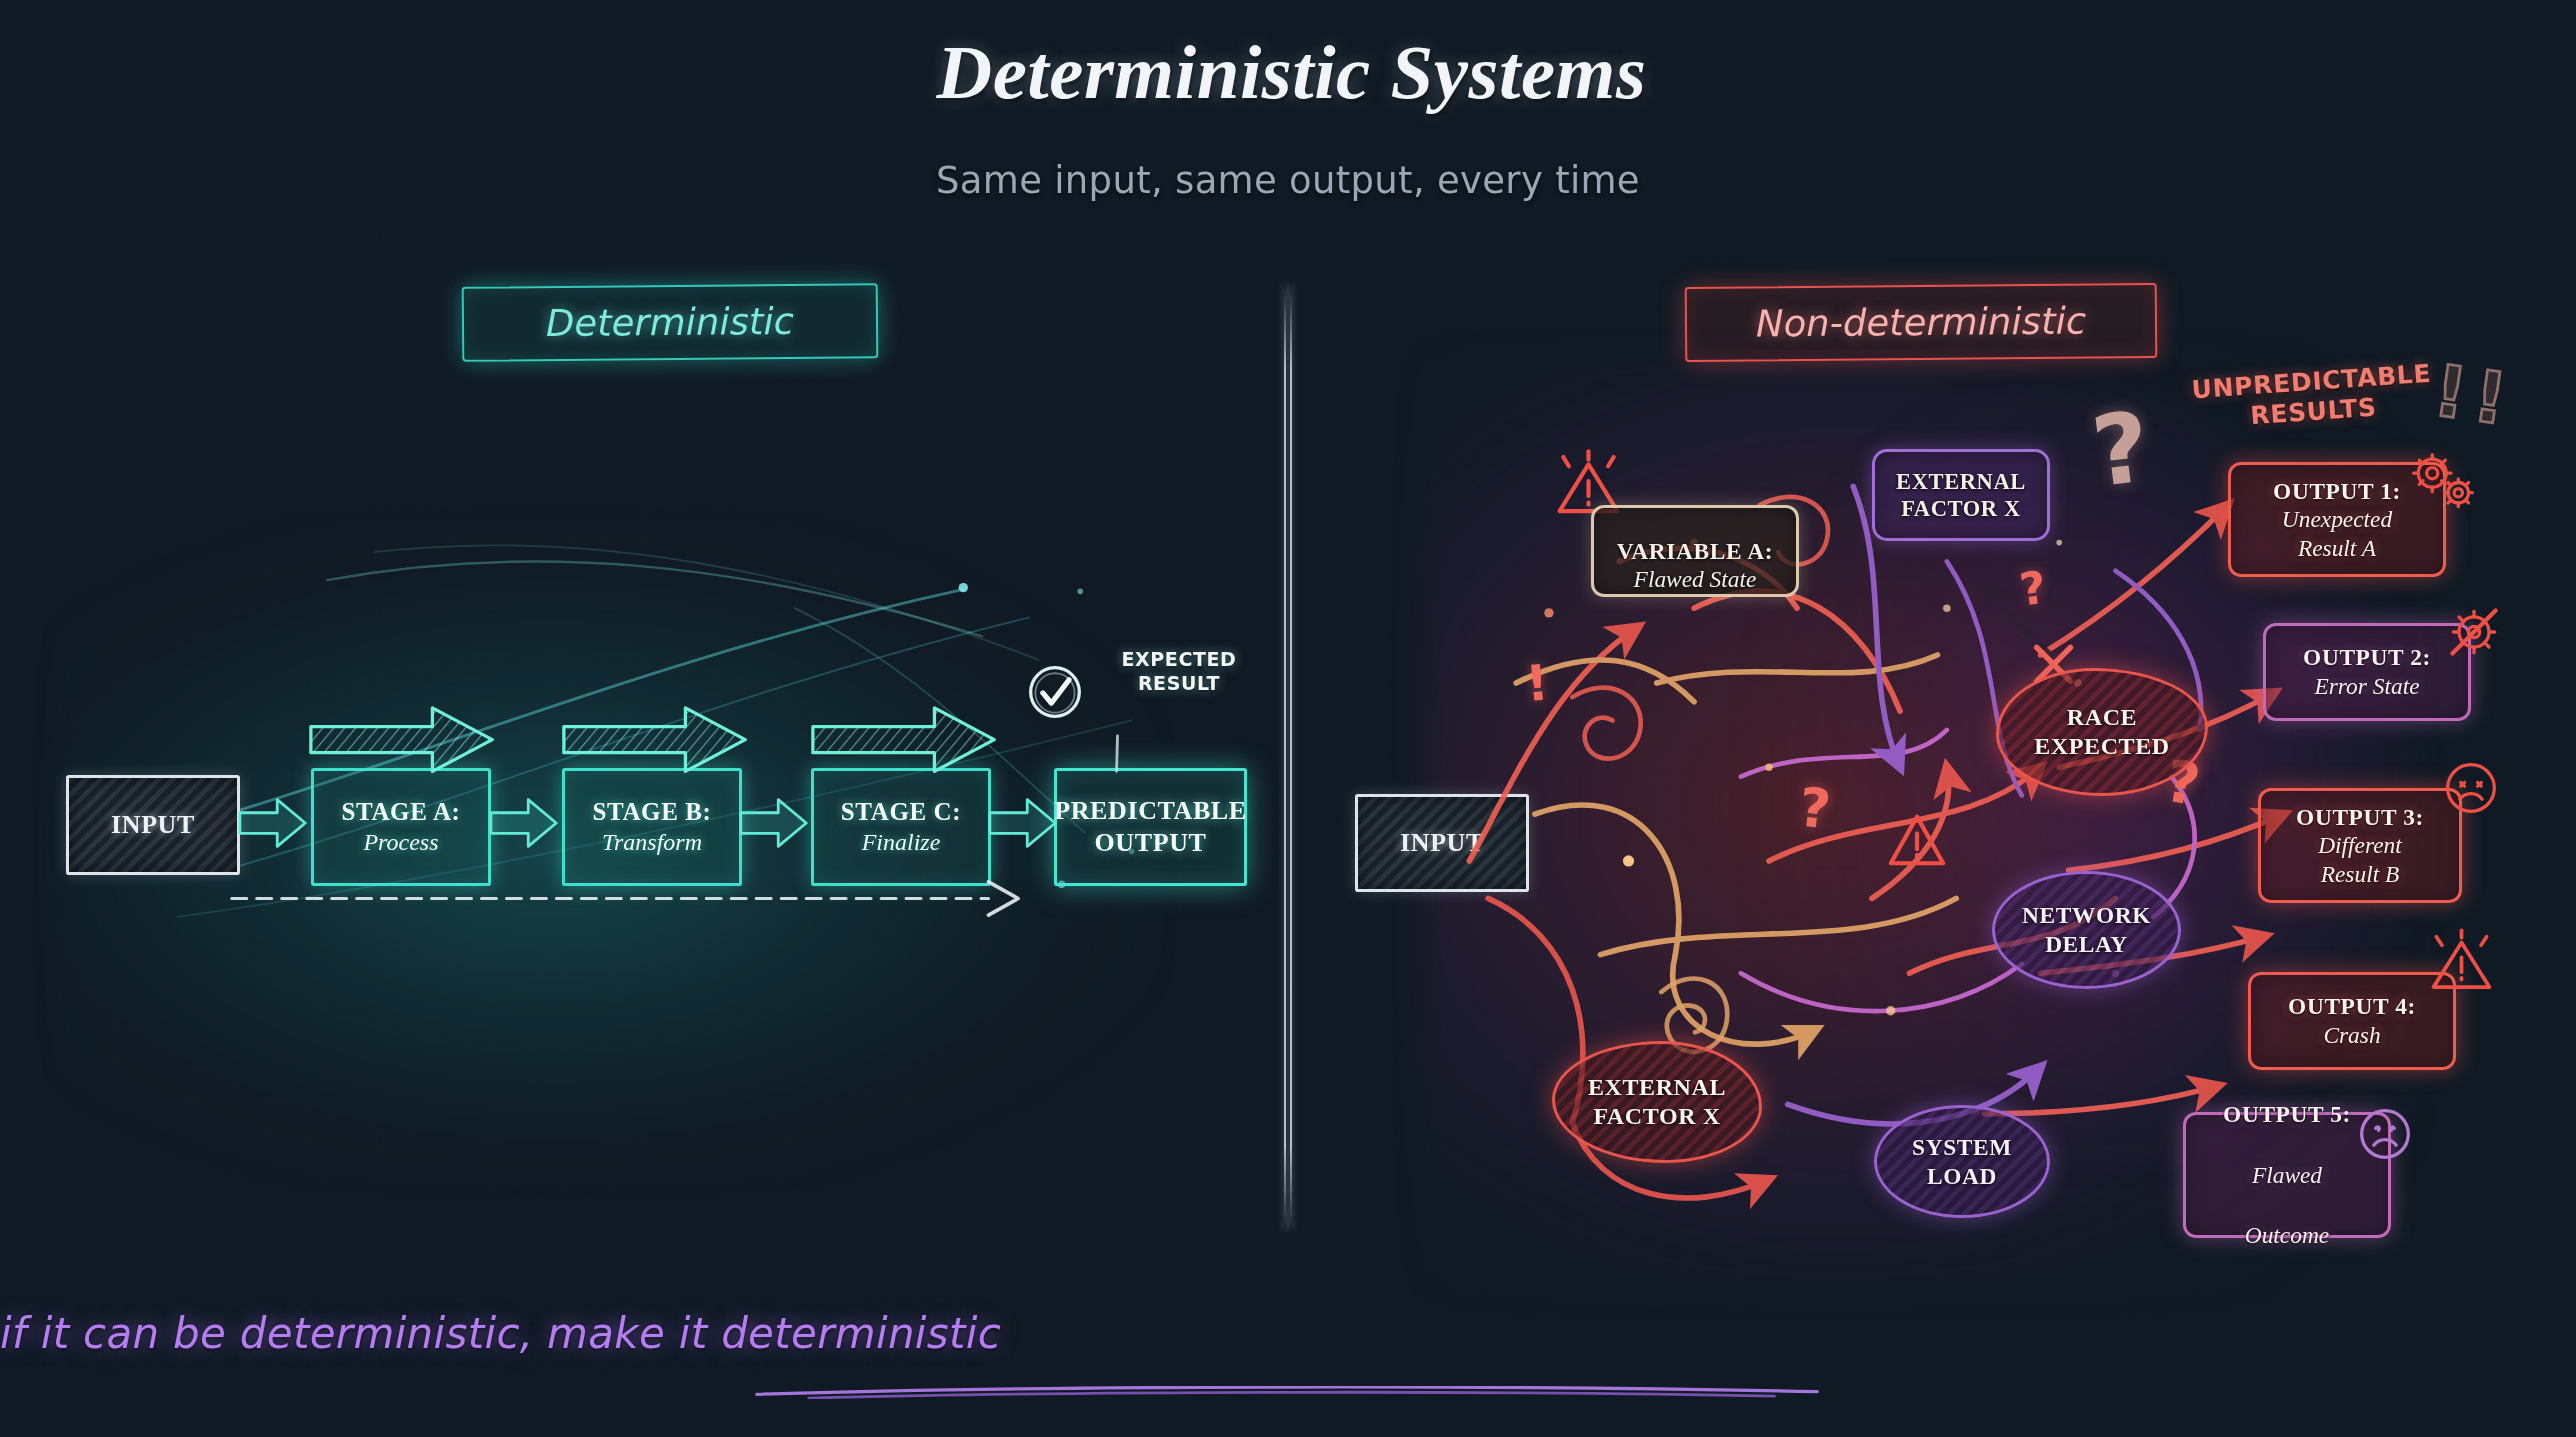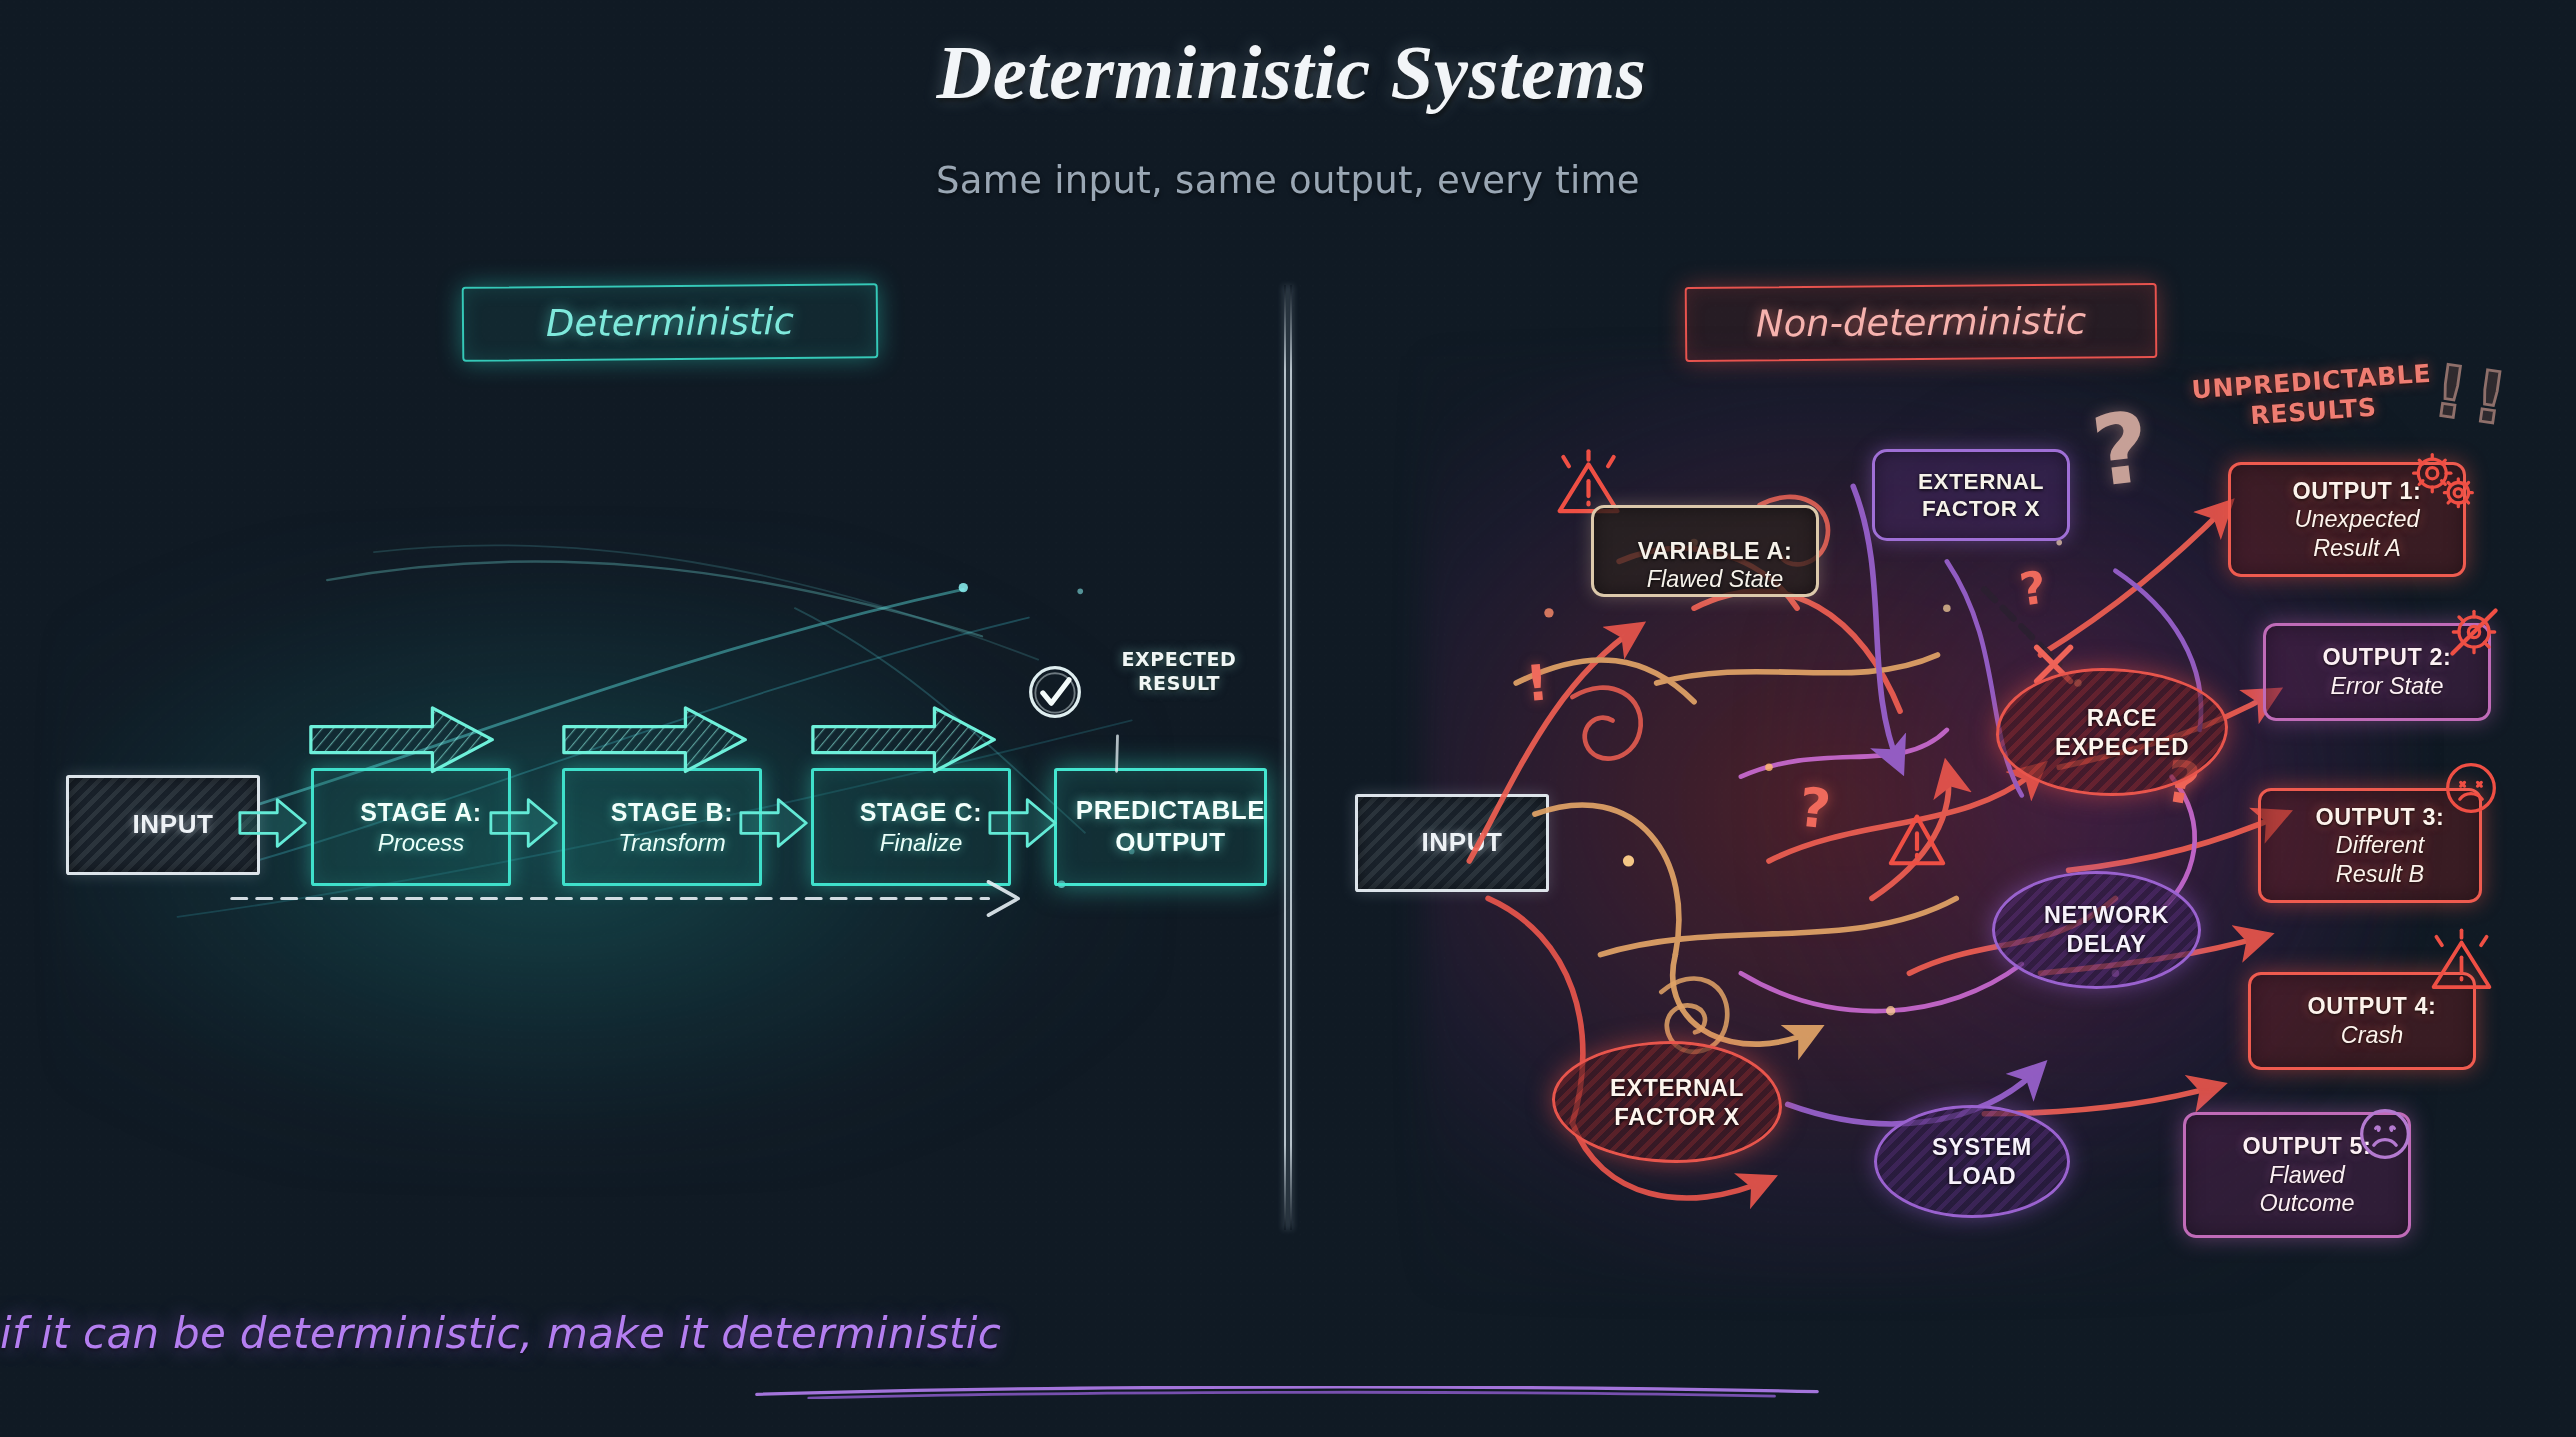--- a/index.html
+++ b/index.html
@@ -50,22 +50,22 @@
   
   #divider{position:absolute;left:1281px;top:285px;width:15px;height:945px;}
   #divider i{position:absolute;top:0;width:1.9px;height:100%;
     background:linear-gradient(to bottom,rgba(210,222,230,0),rgba(210,222,230,.85) 9%,rgba(210,222,230,.85) 91%,rgba(210,222,230,0));
     box-shadow:0 0 6.6px rgba(190,215,230,.45);}
   #divider i:nth-child(1){left:2.8px;}
   #divider i:nth-child(2){left:9.4px;}
 
   
   .node{position:absolute;display:flex;flex-direction:column;align-items:center;
-    justify-content:center;text-align:center;font-family:Liberation Sans, sans-serif;
-    line-height:1.22;color:#f4f1e8;padding-left:20px;}
+    justify-content:center;text-align:center;font-family:Liberation Serif, serif;
+    line-height:1.22;color:#f4f1e8;}
   .node .l1{font-weight:bold;letter-spacing:0.6px;}
   .node .l2{font-style:italic;}
 
   
   .inbox{border:3.7px solid #dde4ea;border-radius:2.8px;
     background:repeating-linear-gradient(135deg,#2b343c 0 4.7px,#19212a 4.7px 10.3px);
     box-shadow:0 0 15px rgba(200,220,235,.22),inset 0 0 15px rgba(0,0,0,.5);}
   .inbox .l1{font-size:26px;color:#eef2f6;text-shadow:0 0 8.4px rgba(220,235,245,.55);}
   .stage{border:3.7px solid #3fe0cb;border-radius:2.8px;background:rgba(26,98,96,.22);
     box-shadow:0 0 20.6px rgba(60,230,205,.40),inset 0 0 19px rgba(60,230,205,.12);}
@@ -458,21 +458,21 @@
         <path d="M36 14 L66 62 L6 62 Z"></path>
           <path d="M36 30 L36 46"></path>
           <path d="M36 52 L36 54"></path>
         <path d="M9 8 L15 17"></path>
           <path d="M36 1 L36 9"></path>
           <path d="M63 8 L57 17"></path>
       </g>
     </svg>
   </div>
 
-  <div class="node rbox out-pur" style="left:2183px;top:1112px;width:202px;height:120px;">
+  <div class="node rbox out-pur" style="left:2183px;top:1112px;width:202px;height:120px;gap:32px;">
     <span class="l1">OUTPUT 5:</span>
     <span class="l2">Flawed</span>
     <span class="l2">Outcome</span>
   </div>
   <div class="ico" style="left:2357px;top:1106px;width:56px;height:56px;">
     <svg viewBox="0 0 60 60" width="56" height="56">
       <g stroke="#b47ad0" stroke-width="3.5" fill="none" stroke-linecap="round">
         <circle cx="30" cy="30" r="25"></circle>
         <path d="M20 24 C 22 21, 25 23, 23 26"></path>
         <path d="M40 24 C 38 21, 35 23, 37 26"></path>

